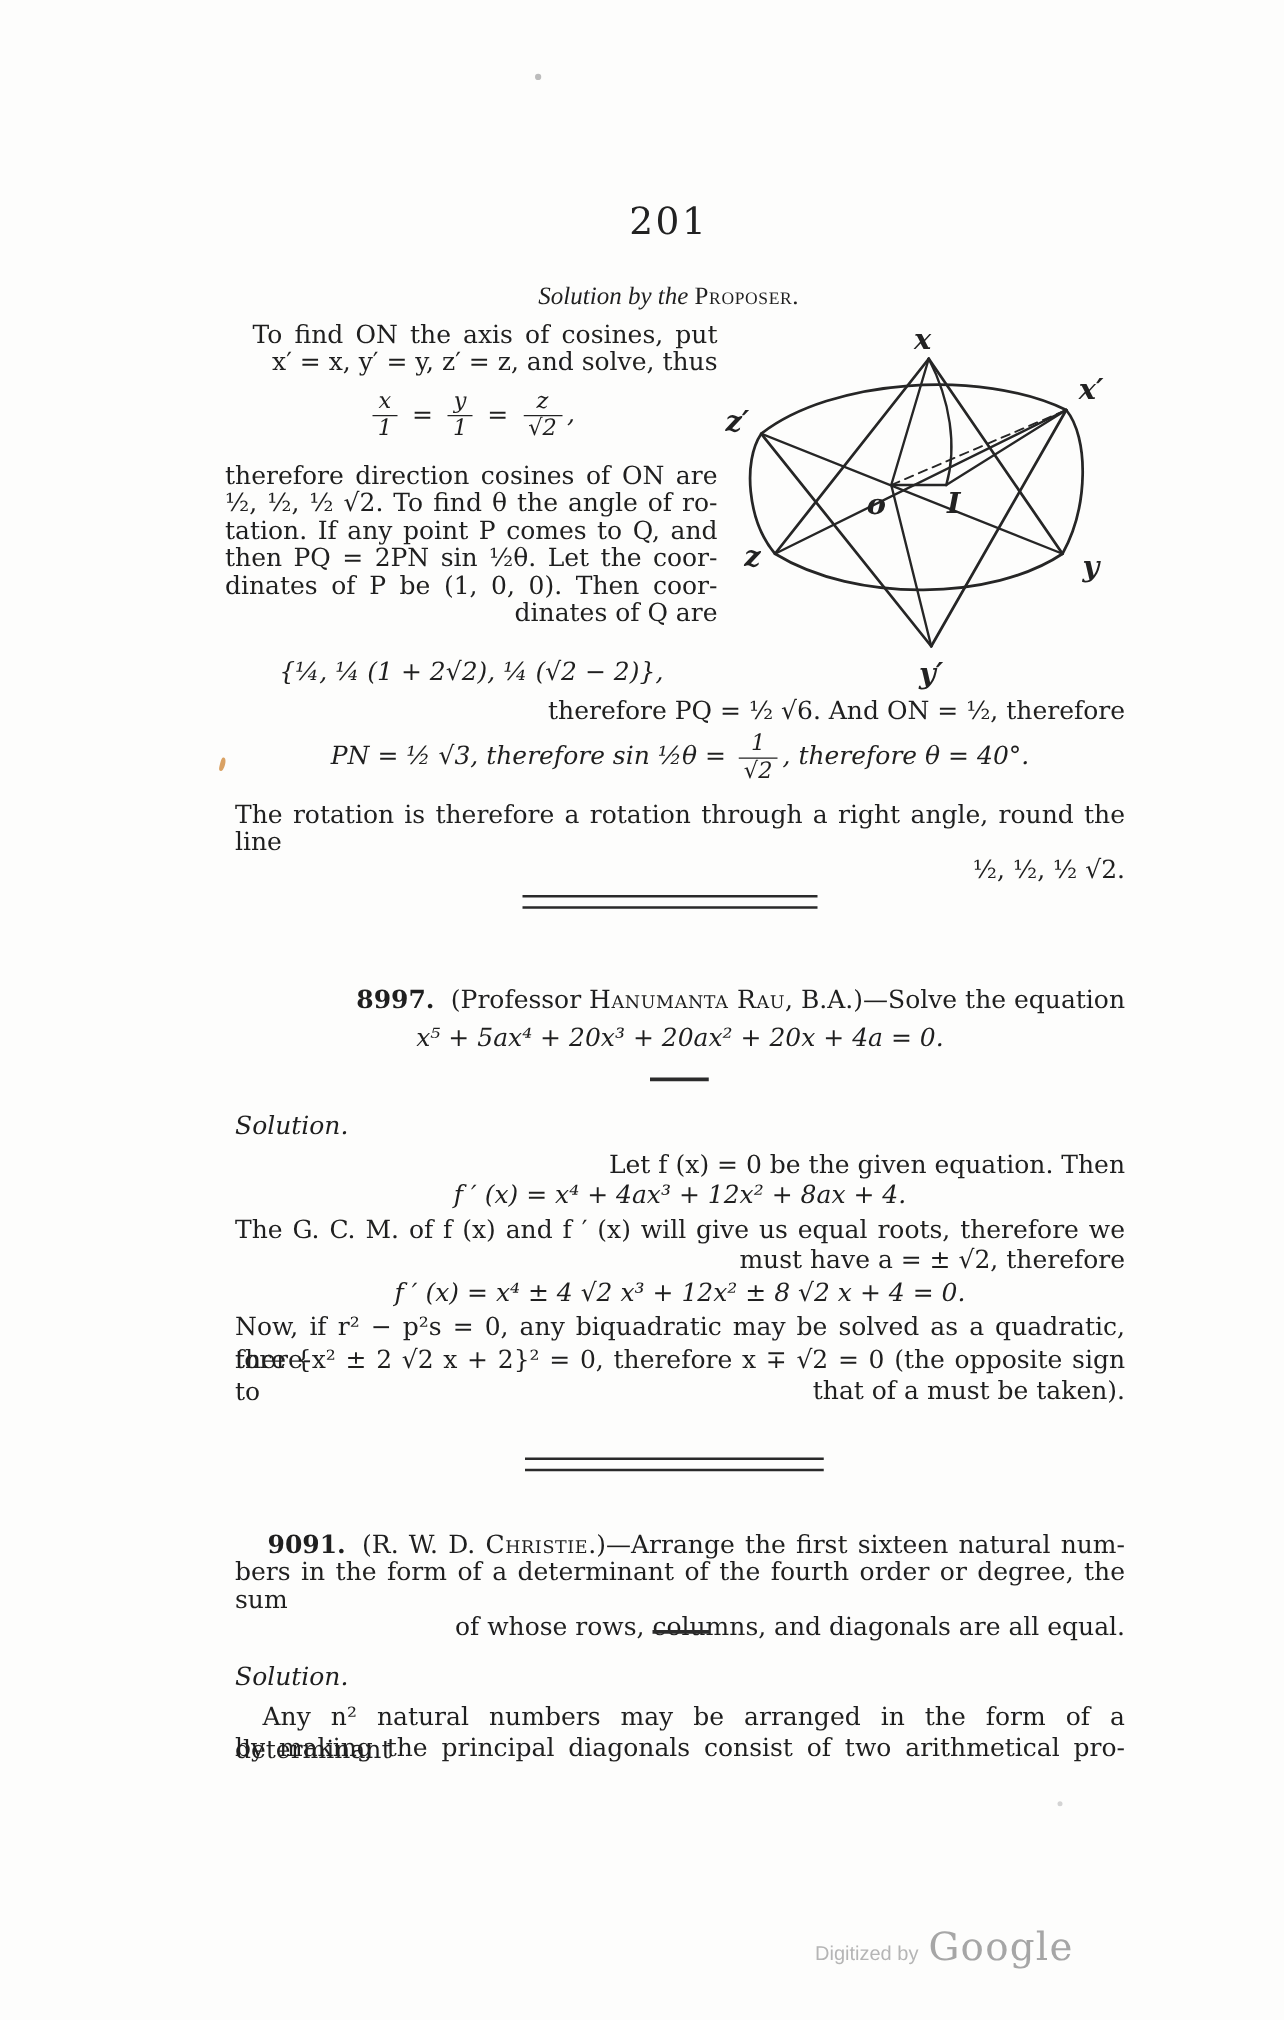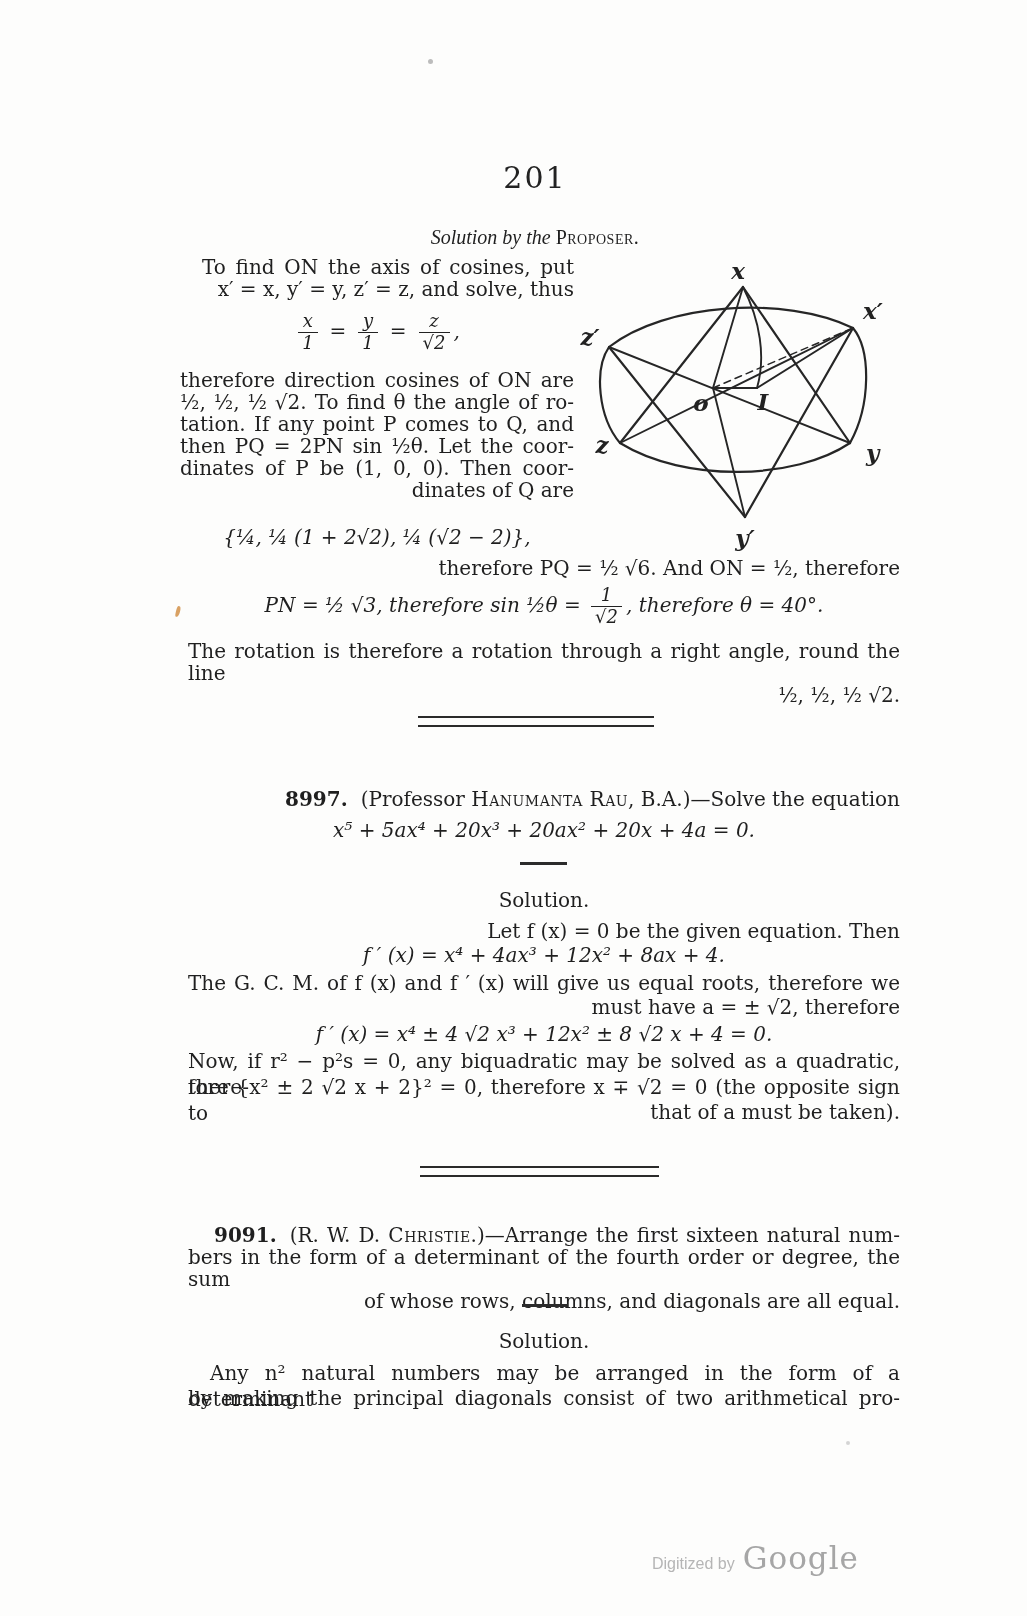--- a/index.html
+++ b/index.html
@@ -23,21 +23,21 @@
   .full { left:188px; width:712px; }
   .ctr { text-align:center; }
   .eqline { font-style:italic; font-size:20px; }
   .frac { display:inline-block; vertical-align:middle; text-align:center;
           font-size:18px; line-height:1.05; margin:0 4px; font-style:italic; }
   .frac .fn { display:block; padding:0 4px 1px 4px; border-bottom:1.4px solid #222; }
   .frac .fd { display:block; padding:1px 4px 0 4px; }
   .eqsign { margin:0 8px; }
   .rule-double { height:7px; border-top:2.2px solid #2a2a2a; border-bottom:2.2px solid #2a2a2a; }
   .rule-short  { height:2.6px; background:#2b2b2b; }
-  .sol { font-size:20px; text-align:center; }
+  .sol { font-style:italic; font-size:20px; text-align:left; }
   figure.diagram { margin:0; }
   .fig-label { font-family:"DejaVu Serif",serif; font-style:italic; font-weight:bold; font-size:23px; fill:#222; }
   .watermark { left:652px; top:1540px; color:#b5b5b5; font-family:"Liberation Sans","DejaVu Sans",sans-serif; font-size:16px; }
   .glogo { font-family:"DejaVu Serif",serif; font-size:31px; color:#a6a6a6; letter-spacing:1px; margin-left:8px; }
   .artifact-dot { width:5px; height:5px; border-radius:50%; background:#9a9a9a; opacity:0.65; }
   .artifact-dot2 { width:4px; height:4px; border-radius:50%; background:#b9b9b9; opacity:0.6; }
   .artifact-comma { width:4px; height:11px; border-radius:45% 55% 60% 40%; background:#d08a3c; opacity:0.8; transform:rotate(14deg); }
 </style>
 </head>
 <body>

